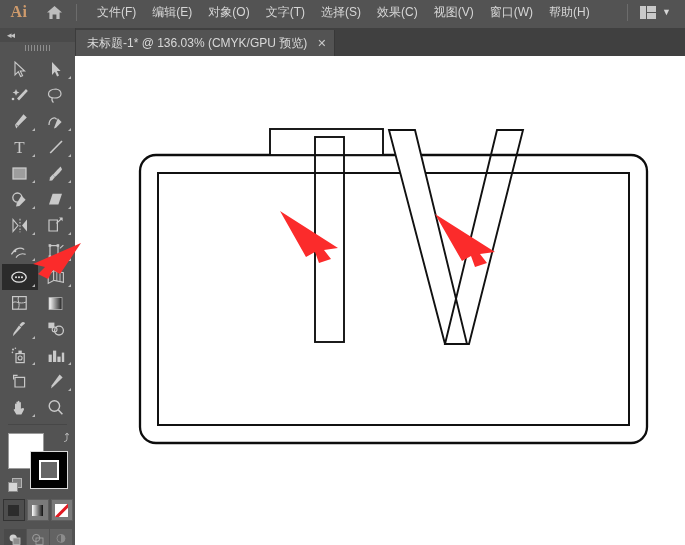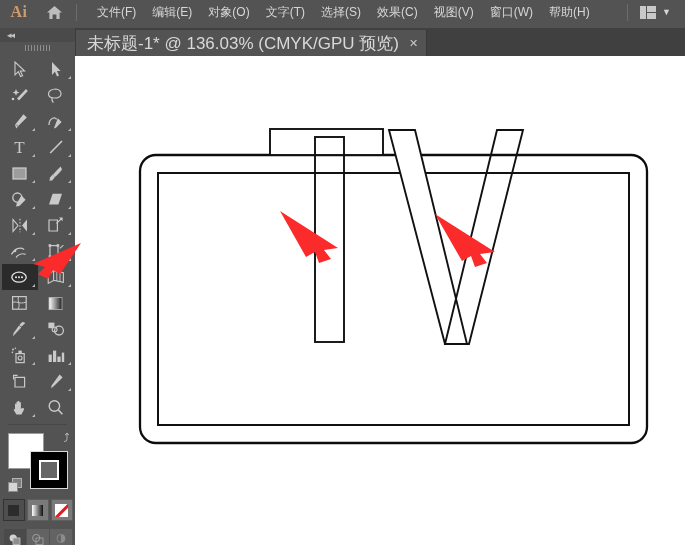--- a/index.html
+++ b/index.html
@@ -44,21 +44,21 @@
 
   
   .tabstrip{
     position:absolute;left:75px;top:28px;width:610px;height:28px;
     background:#404040;display:flex;align-items:flex-end;
   }
   .doc-tab{
     height:26px;background:#535353;display:flex;align-items:center;
     padding:0 8px 0 12px;gap:10px;border-right:1px solid #383838;
   }
-  .doc-tab-label{color:#d8d8d8;font-size:17px;white-space:nowrap;}
+  .doc-tab-label{color:#d8d8d8;font-size:12px;white-space:nowrap;}
   .doc-tab-close{color:#c9c9c9;font-size:11px;line-height:1;cursor:pointer;}
 
   
   .toolbar{
     position:absolute;left:0;top:28px;width:75px;height:517px;
     background:#535353;border-right:1px solid #3c3c3c;
   }
   .tb-collapse{
     height:14px;display:flex;align-items:center;padding-left:7px;
     color:#c2c2c2;font-size:9px;letter-spacing:-1px;background:#4a4a4a;

